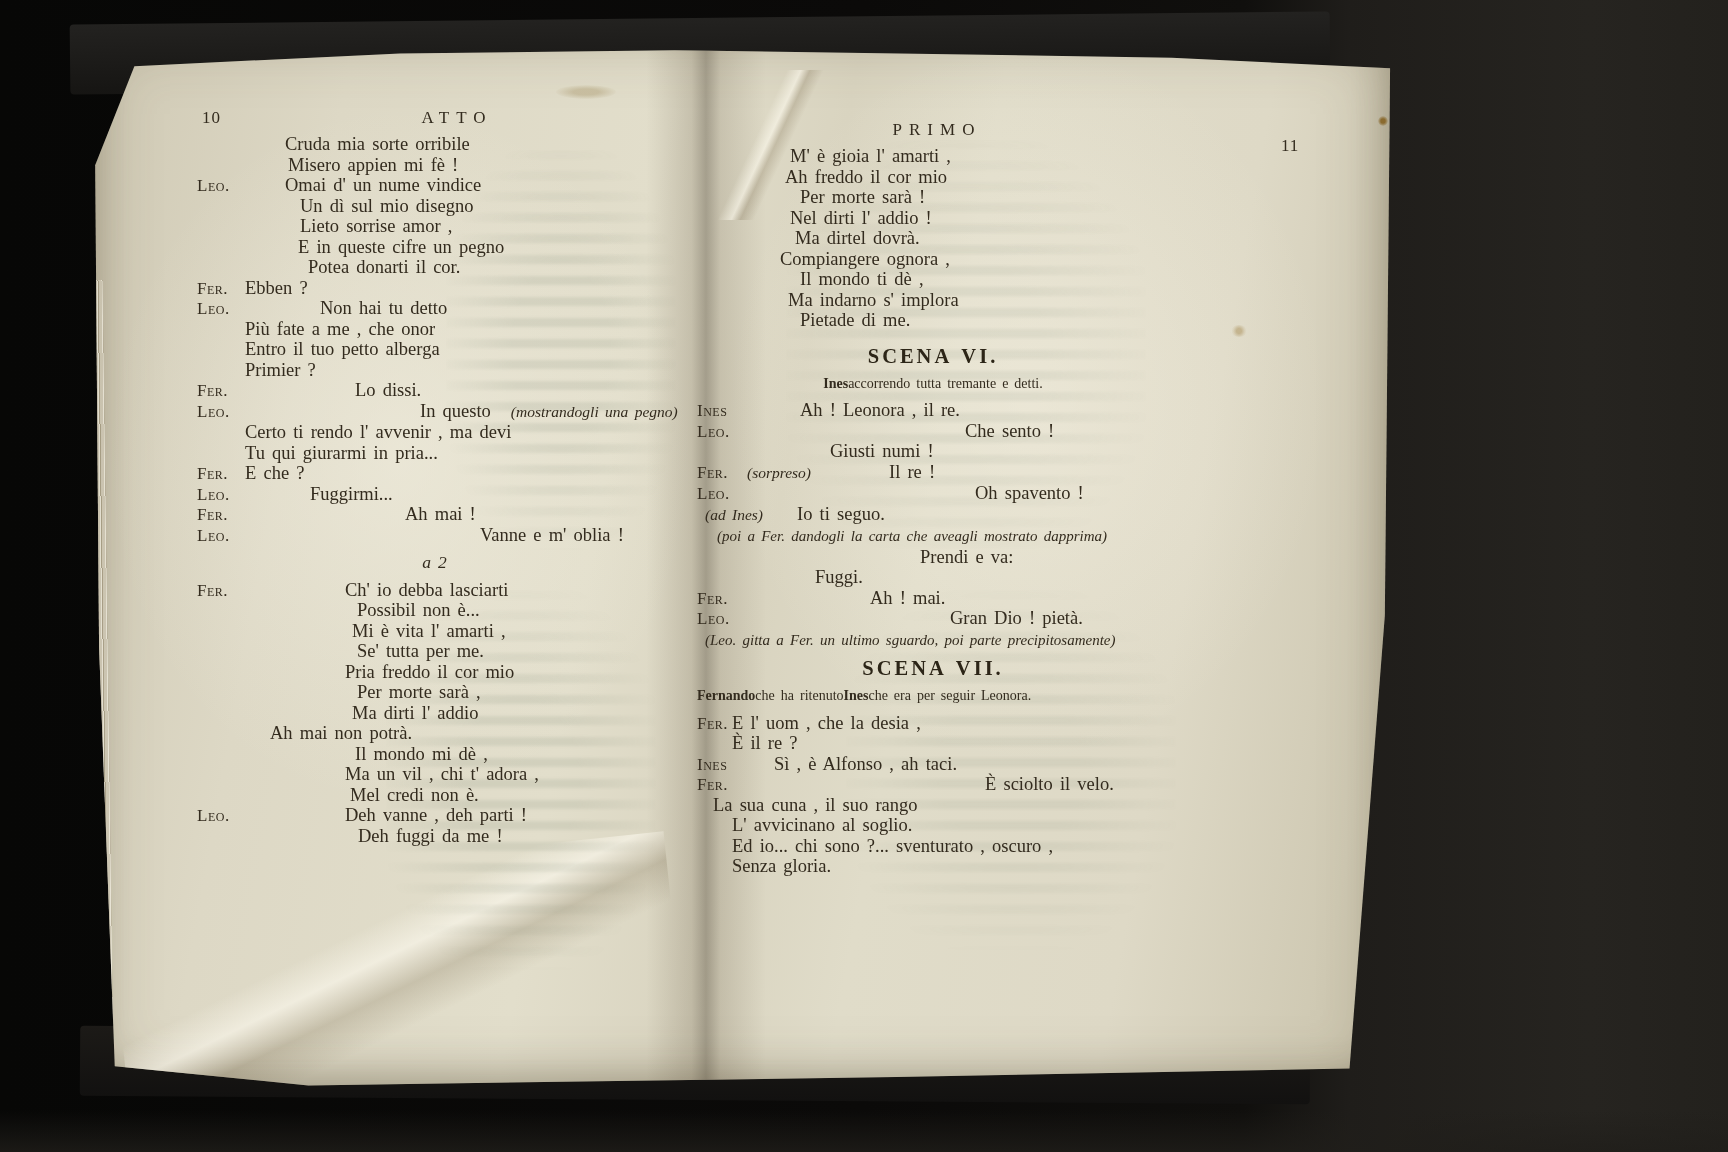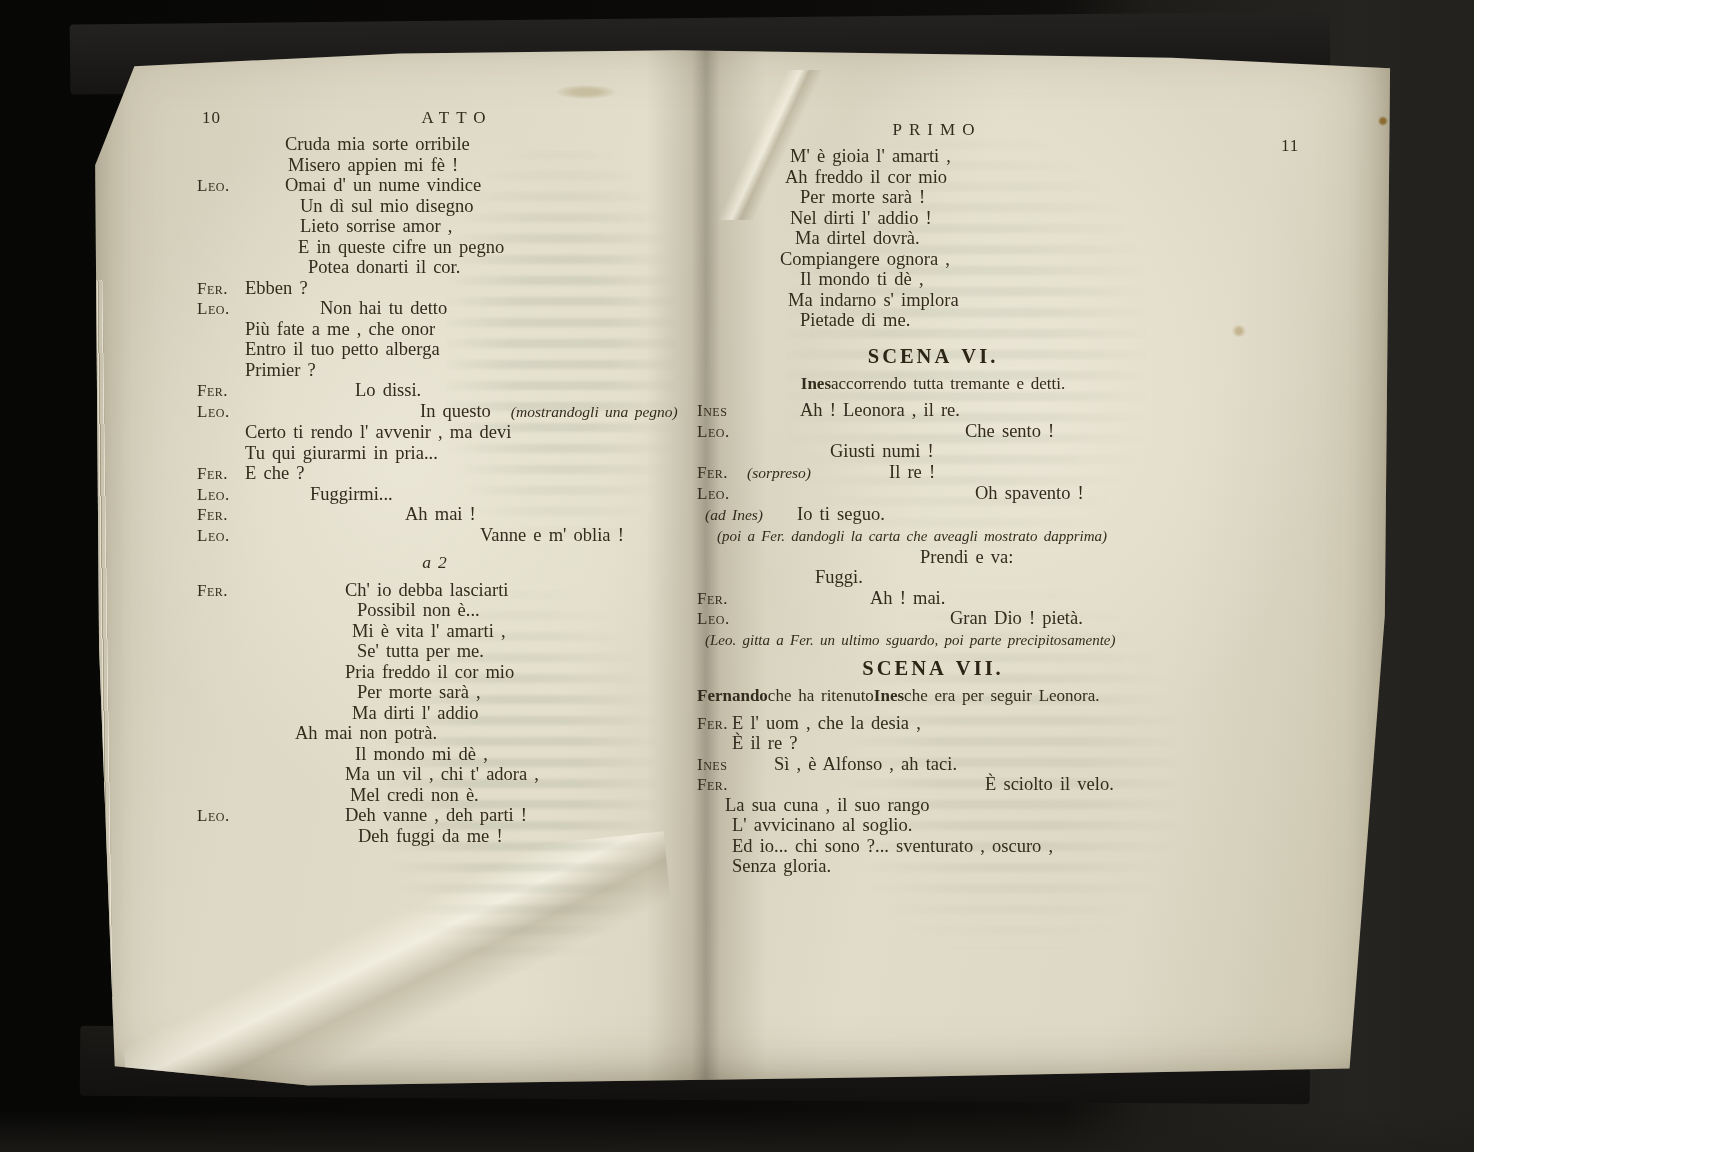--- a/index.html
+++ b/index.html
@@ -1,17 +1,17 @@
 <!DOCTYPE html>
 <html><head>
 <meta charset="utf-8">
 <style>
   html,body{margin:0;padding:0;}
   .photo{
-    position:relative; width:1474px; height:1152px; overflow:hidden;
+    position:relative; width:1728px; height:1152px; overflow:hidden;
     background:
       linear-gradient(90deg, #070706 0%, #0b0a09 50%, #100f0d 72%, #1f1d1a 78%, #262420 92%, #23211d 100%);
     font-family:"Liberation Serif","DejaVu Serif",serif;
   }
   .photo::after{ 
     content:""; position:absolute; left:0; right:0; bottom:0; height:42px;
     background:linear-gradient(0deg, #201e1a, rgba(20,19,17,0)); opacity:.8;
   }
   .board{
     position:absolute; left:70px; top:18px; width:1260px; height:70px;
@@ -91,21 +91,21 @@
   .sp{
     position:absolute; left:0; top:1px;
     font-variant:small-caps; font-size:17px; letter-spacing:.5px;
   }
   .seg{ display:inline-block; }
   .it{ font-style:italic; font-size:15.5px; }
   .bd{ font-weight:bold; }
   .center{ text-align:center; }
   .duet{ font-style:italic; font-size:17.5px; margin:7px 0 7px; }
   .scene{ font-weight:bold; font-size:20.5px; letter-spacing:3px; line-height:26px; margin-bottom:5px; color:#2c2517; }
-  .cast{ font-size:17px; margin-bottom:6px; }
+  .cast{ font-size:14px; margin-bottom:6px; }
   .stage .seg{ font-size:15px; }
 </style>
 </head>
 <body>
 
 <div class="photo">
   <div class="board"></div>
   <div class="board-bottom"></div>
 
   <div class="book">
@@ -148,21 +148,21 @@
           <div class="line"><span class="sp">Fer.</span><span class="seg" style="margin-left: 208px;">Ah mai !</span></div>
           <div class="line"><span class="sp">Leo.</span><span class="seg" style="margin-left: 283px;">Vanne e m' oblia !</span></div>
           <div class="line duet center"><span class="seg">a 2</span></div>
           <div class="line"><span class="sp">Fer.</span><span class="seg" style="margin-left: 148px;">Ch' io debba lasciarti</span></div>
           <div class="line"><span class="seg" style="margin-left: 160px;">Possibil non è...</span></div>
           <div class="line"><span class="seg" style="margin-left: 155px;">Mi è vita l' amarti ,</span></div>
           <div class="line"><span class="seg" style="margin-left: 160px;">Se' tutta per me.</span></div>
           <div class="line"><span class="seg" style="margin-left: 148px;">Pria freddo il cor mio</span></div>
           <div class="line"><span class="seg" style="margin-left: 160px;">Per morte sarà ,</span></div>
           <div class="line"><span class="seg" style="margin-left: 155px;">Ma dirti l' addio</span></div>
-          <div class="line"><span class="seg" style="margin-left: 98px; text-align: right;">Ah mai non potrà.</span></div>
+          <div class="line"><span class="seg" style="margin-left: 73px; text-align: right;">Ah mai non potrà.</span></div>
           <div class="line"><span class="seg" style="margin-left: 158px;">Il mondo mi dè ,</span></div>
           <div class="line"><span class="seg" style="margin-left: 148px;">Ma un vil , chi t' adora ,</span></div>
           <div class="line"><span class="seg" style="margin-left: 153px;">Mel credi non è.</span></div>
           <div class="line"><span class="sp">Leo.</span><span class="seg" style="margin-left: 148px;">Deh vanne , deh parti !</span></div>
           <div class="line"><span class="seg" style="margin-left: 161px;">Deh fuggi da me !</span></div>
         </div>
     </div>
 
     <div class="page page-right">
       <div class="page-header">
@@ -192,20 +192,20 @@
           <div class="line"><span class="seg" style="margin-left: 118px;">Fuggi.</span></div>
           <div class="line"><span class="sp">Fer.</span><span class="seg" style="margin-left: 173px;">Ah ! mai.</span></div>
           <div class="line"><span class="sp">Leo.</span><span class="seg" style="margin-left: 253px;">Gran Dio ! pietà.</span></div>
           <div class="line stage"><span class="seg it" style="margin-left: 8px;">(Leo. gitta a Fer. un ultimo sguardo, poi parte precipitosamente)</span></div>
           <div class="line scene center" style="margin-top: 5px;"><span class="seg">SCENA VII.</span></div>
           <div class="line cast"><span class="seg bd" style="margin-left: 0px;">Fernando</span><span class="seg"> che ha ritenuto </span><span class="seg bd">Ines</span><span class="seg"> che era per seguir Leonora.</span></div>
           <div class="line"><span class="sp">Fer.</span><span class="seg" style="margin-left: 35px;">E l' uom , che la desia ,</span></div>
           <div class="line"><span class="seg" style="margin-left: 35px;">È il re ?</span></div>
           <div class="line"><span class="sp">Ines</span><span class="seg" style="margin-left: 77px; text-align: right;">Sì , è Alfonso , ah taci.</span></div>
           <div class="line"><span class="sp">Fer.</span><span class="seg" style="margin-left: 288px;">È sciolto il velo.</span></div>
-          <div class="line"><span class="seg" style="margin-left: 28px;">La sua cuna , il suo rango</span></div>
+          <div class="line"><span class="seg" style="margin-left: 16px;">La sua cuna , il suo rango</span></div>
           <div class="line"><span class="seg" style="margin-left: 35px;">L' avvicinano al soglio.</span></div>
           <div class="line"><span class="seg" style="margin-left: 35px;">Ed io... chi sono ?... sventurato , oscuro ,</span></div>
           <div class="line"><span class="seg" style="margin-left: 35px;">Senza gloria.</span></div>
         </div>
     </div>
   </div>
 </div>
 
 </body></html>

